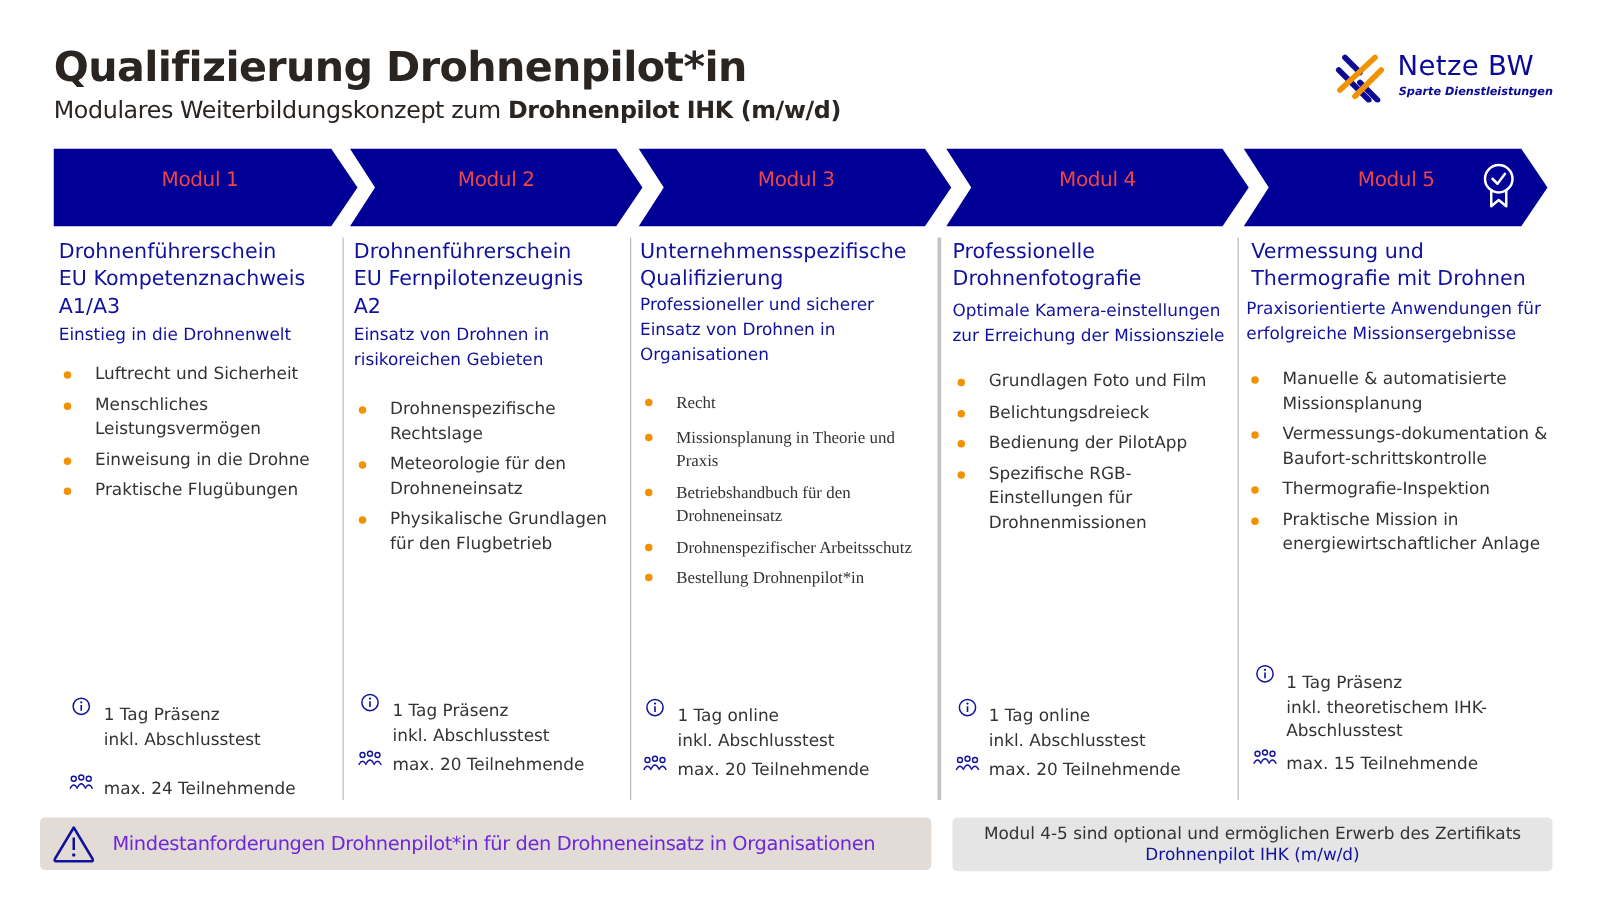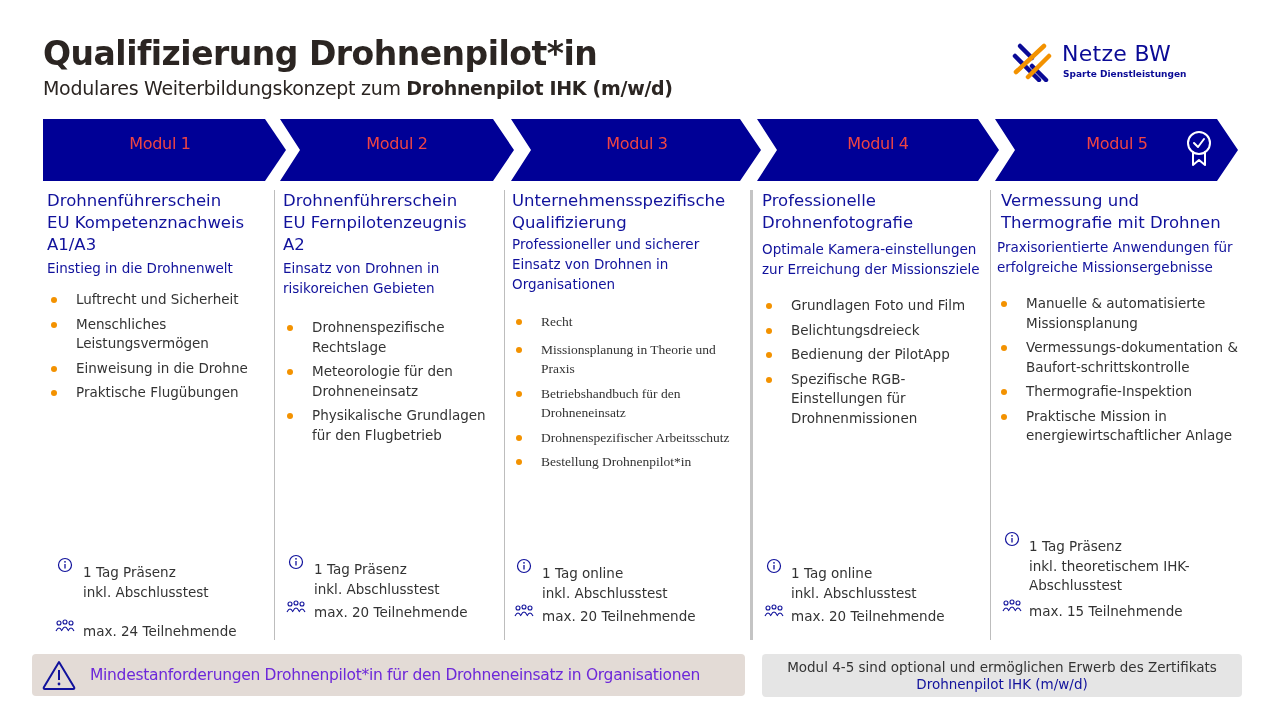--- a/index.html
+++ b/index.html
@@ -3,24 +3,24 @@
   <meta charset="utf-8">
   <style>
     * { box-sizing: border-box; margin: 0; padding: 0; }
     html, body { width: 1280px; height: 720px; overflow: hidden; background: #ffffff; }
     body { position: relative; font-family: "DejaVu Sans", sans-serif; color: #333333; }
 
     .title { position: absolute; left: 43px; top: 34px; font-size: 33px; font-weight: bold; color: #2b2522; letter-spacing: -0.5px; font-family: "DejaVu Sans", sans-serif; }
     .subtitle { position: absolute; left: 43px; top: 77px; font-size: 19px; color: #2b2522; font-family: "DejaVu Sans", sans-serif; letter-spacing: -0.3px; }
     .subtitle b { font-weight: bold; }
 
-    .logo { position: absolute; left: 1012px; top: 42px; width: 180px; height: 44px; }
+    .logo { position: absolute; left: 1068px; top: 42px; width: 180px; height: 44px; }
     .logo-mark { position: absolute; left: 0; top: 0; width: 40px; height: 40px; }
     .logo-name { position: absolute; left: 50px; top: -1px; font-size: 22px; color: #0a0a96; font-family: "DejaVu Sans", sans-serif; letter-spacing: 0.3px; }
-    .logo-sub { position: absolute; left: 51px; top: 27px; font-size: 9px; color: #0a0a96; font-weight: bold; font-family: "DejaVu Sans", sans-serif; }
+    .logo-sub { position: absolute; left: 51px; top: 27px; font-size: 9px; color: #0a0a96; font-weight: bold; font-family: "DejaVu Sans", sans-serif; font-style: italic; }
 
     .arrows { position: absolute; left: 0; top: 0; width: 1280px; height: 200px; }
     .arrow-label { position: absolute; top: 134px; font-size: 16px; color: #ef4444; font-family: "DejaVu Sans", sans-serif; text-align: center; letter-spacing: -0.3px; }
 
     .col { position: absolute; top: 190px; height: 450px; }
     .divider { position: absolute; top: 190px; width: 1px; height: 450px; background: #bdbdbd; }
     .divider.thick { width: 3px; background: #c4c4c4; }
 
     .col-title { font-size: 16.5px; color: #11129c; line-height: 22px; }
     .col-sub { font-size: 13.5px; color: #11129c; line-height: 20px; margin-top: 2px; }

